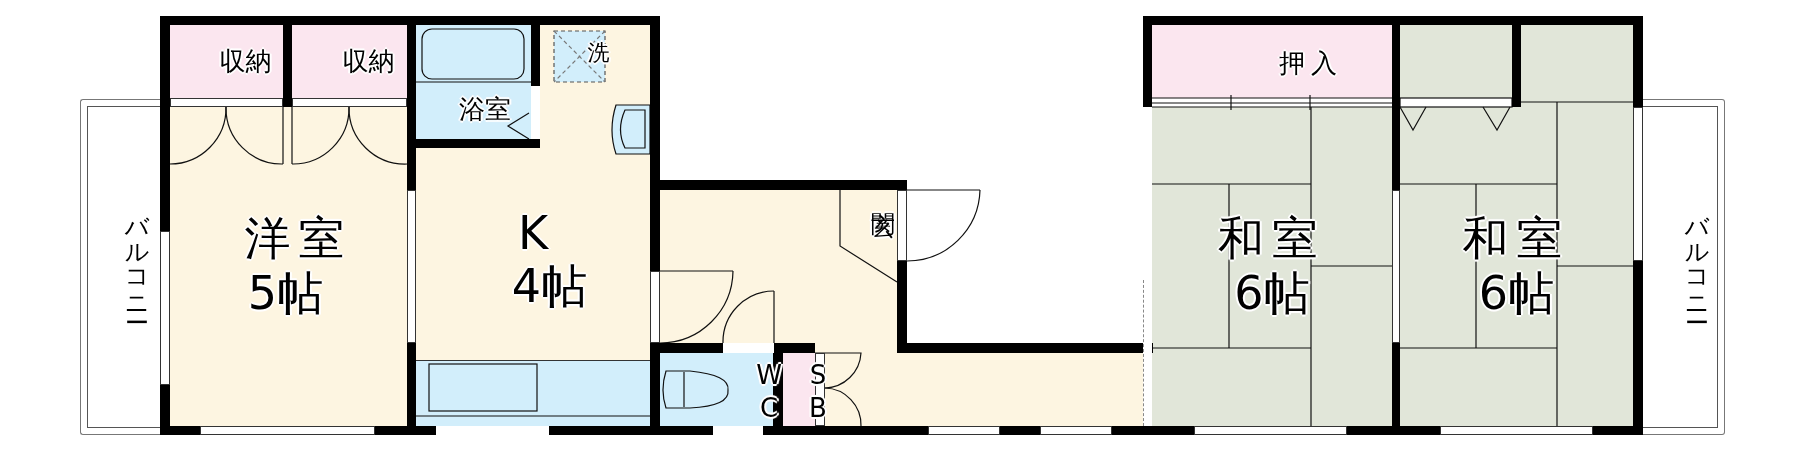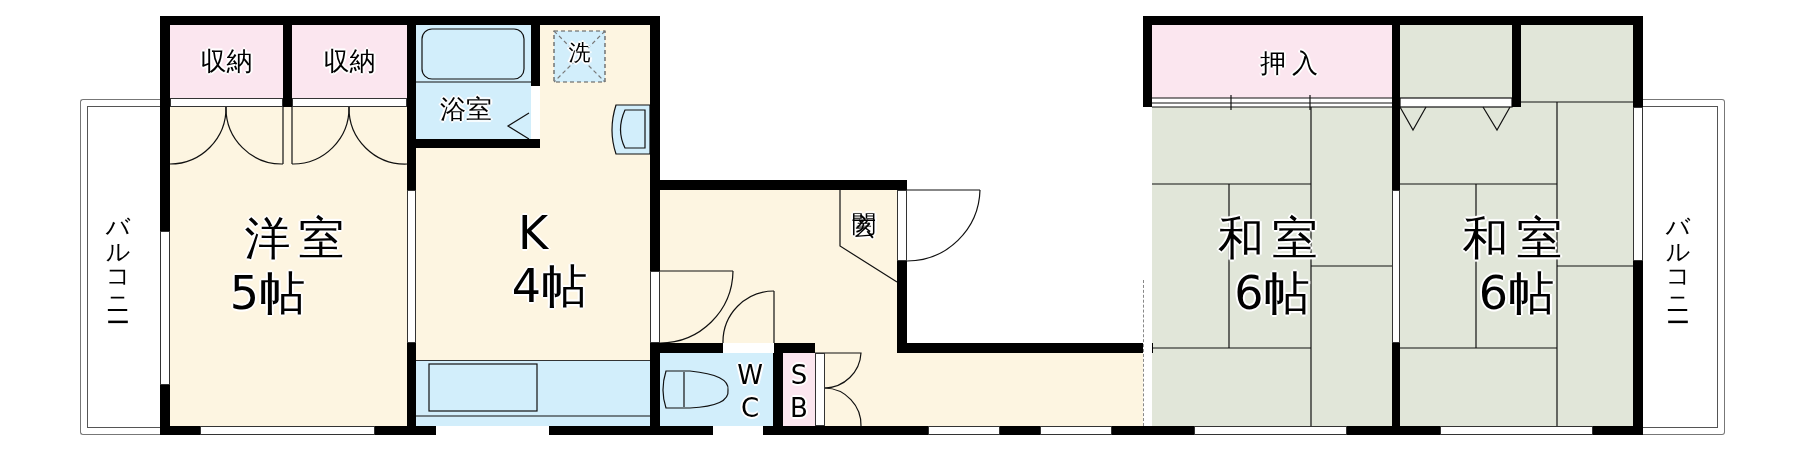--- a/index.html
+++ b/index.html
@@ -6,21 +6,21 @@
   body{width:1804px;height:458px;position:relative;overflow:hidden;font-family:"DejaVu Sans","Liberation Sans",sans-serif;}
   .abs{position:absolute;box-sizing:border-box;}
   .wall{position:absolute;background:#000;}
   .fill-wood{background:#fdf5e1;}
   .fill-pink{background:#fbe6ef;}
   .fill-blue{background:#d2eefb;}
   .fill-tatami{background:#e1e6d9;}
   .lbl{position:absolute;color:#000;text-align:center;line-height:1;
        text-shadow: 0 0 3px #fff,0 0 3px #fff,0 0 3px #fff,2px 0 0 #fff,-2px 0 0 #fff,0 2px 0 #fff,0 -2px 0 #fff;}
   .big{font-size:46px;font-weight:normal;}
-  .mid{font-size:26px;}
+  .mid{font-size:26px;padding-left:19px;}
   .vert{writing-mode:vertical-rl;}
   .win{position:absolute;background:#fff;border:1px solid #333;box-sizing:border-box;}
   svg{position:absolute;left:0;top:0;}
 </style>
 </head>
 <body>
 
 <div class="abs" style="left:80px;top:99px;width:84px;height:336px;border:1px solid #777;border-right:none;border-radius:3px 0 0 3px;">
   <div class="abs" style="left:6px;top:6px;width:78px;height:322px;border:1px solid #555;border-right:none;"></div>
 </div>
@@ -153,21 +153,21 @@
 <div class="abs" style="left:1143px;top:280px;width:9px;height:146px;background:#fff;border-left:1px dashed #888;"></div>
 
 <div class="lbl mid" style="left:170px;top:48px;width:113px;">収納</div>
 <div class="lbl mid" style="left:292px;top:48px;width:115px;">収納</div>
 <div class="lbl mid" style="left:416px;top:96px;width:100px;">浴室</div>
 <div class="lbl mid" style="left:554px;top:42px;width:51px;font-size:22px;">洗</div>
 <div class="lbl mid vert" style="left:852px;top:194px;font-size:24px;">玄関</div>
 <div class="lbl mid" style="left:1152px;top:50px;width:280px;letter-spacing:6px;">押入</div>
 
 <div class="lbl big" style="left:170px;top:215px;width:237px;letter-spacing:8px;margin-left:10px;">洋室</div>
-<div class="lbl big" style="left:168px;top:270px;width:199px;">5帖</div>
+<div class="lbl big" style="left:186px;top:270px;width:199px;">5帖</div>
 <div class="lbl big" style="left:416px;top:210px;width:234px;">K</div>
 <div class="lbl big" style="left:416px;top:263px;width:267px;">4帖</div>
 <div class="lbl big" style="left:1152px;top:215px;width:240px;letter-spacing:8px;">和室</div>
 <div class="lbl big" style="left:1152px;top:270px;width:240px;">6帖</div>
 <div class="lbl big" style="left:1400px;top:215px;width:233px;letter-spacing:8px;">和室</div>
 <div class="lbl big" style="left:1400px;top:270px;width:233px;">6帖</div>
 
 <div class="lbl mid" style="left:735px;top:362px;width:30px;">W</div>
 <div class="lbl mid" style="left:735px;top:395px;width:30px;">C</div>
 <div class="lbl mid" style="left:783px;top:362px;width:32px;">S</div>

